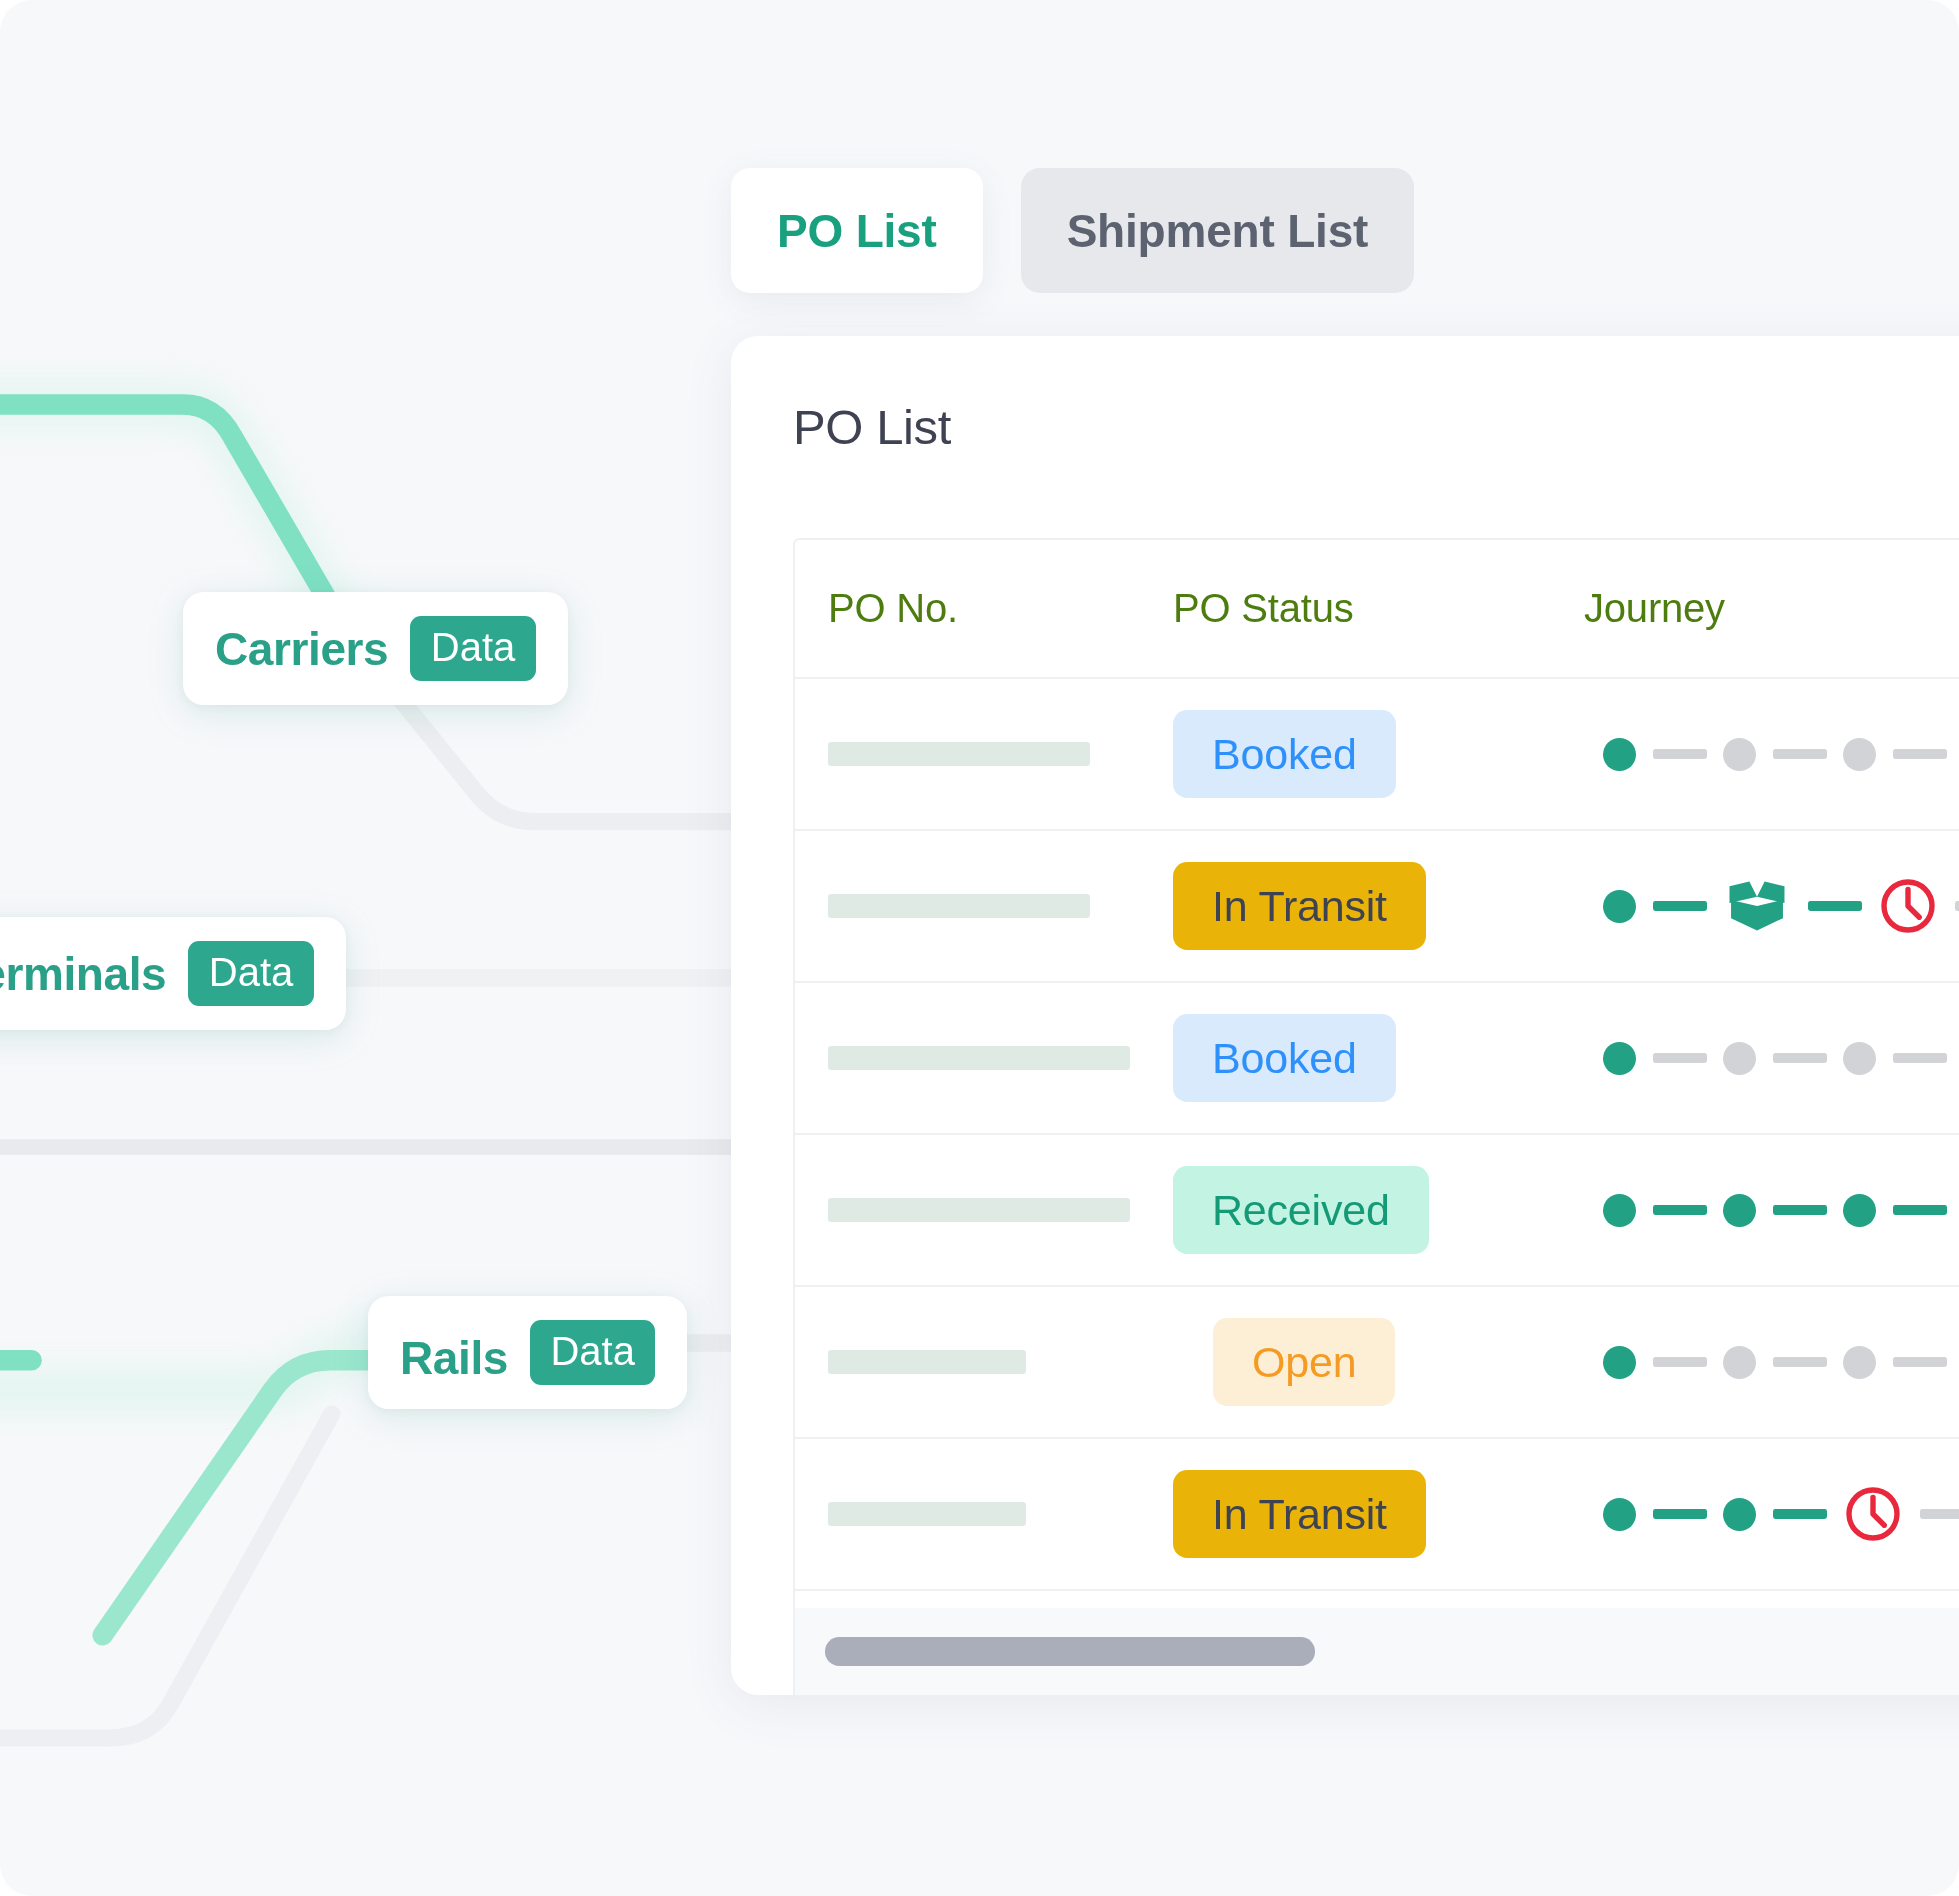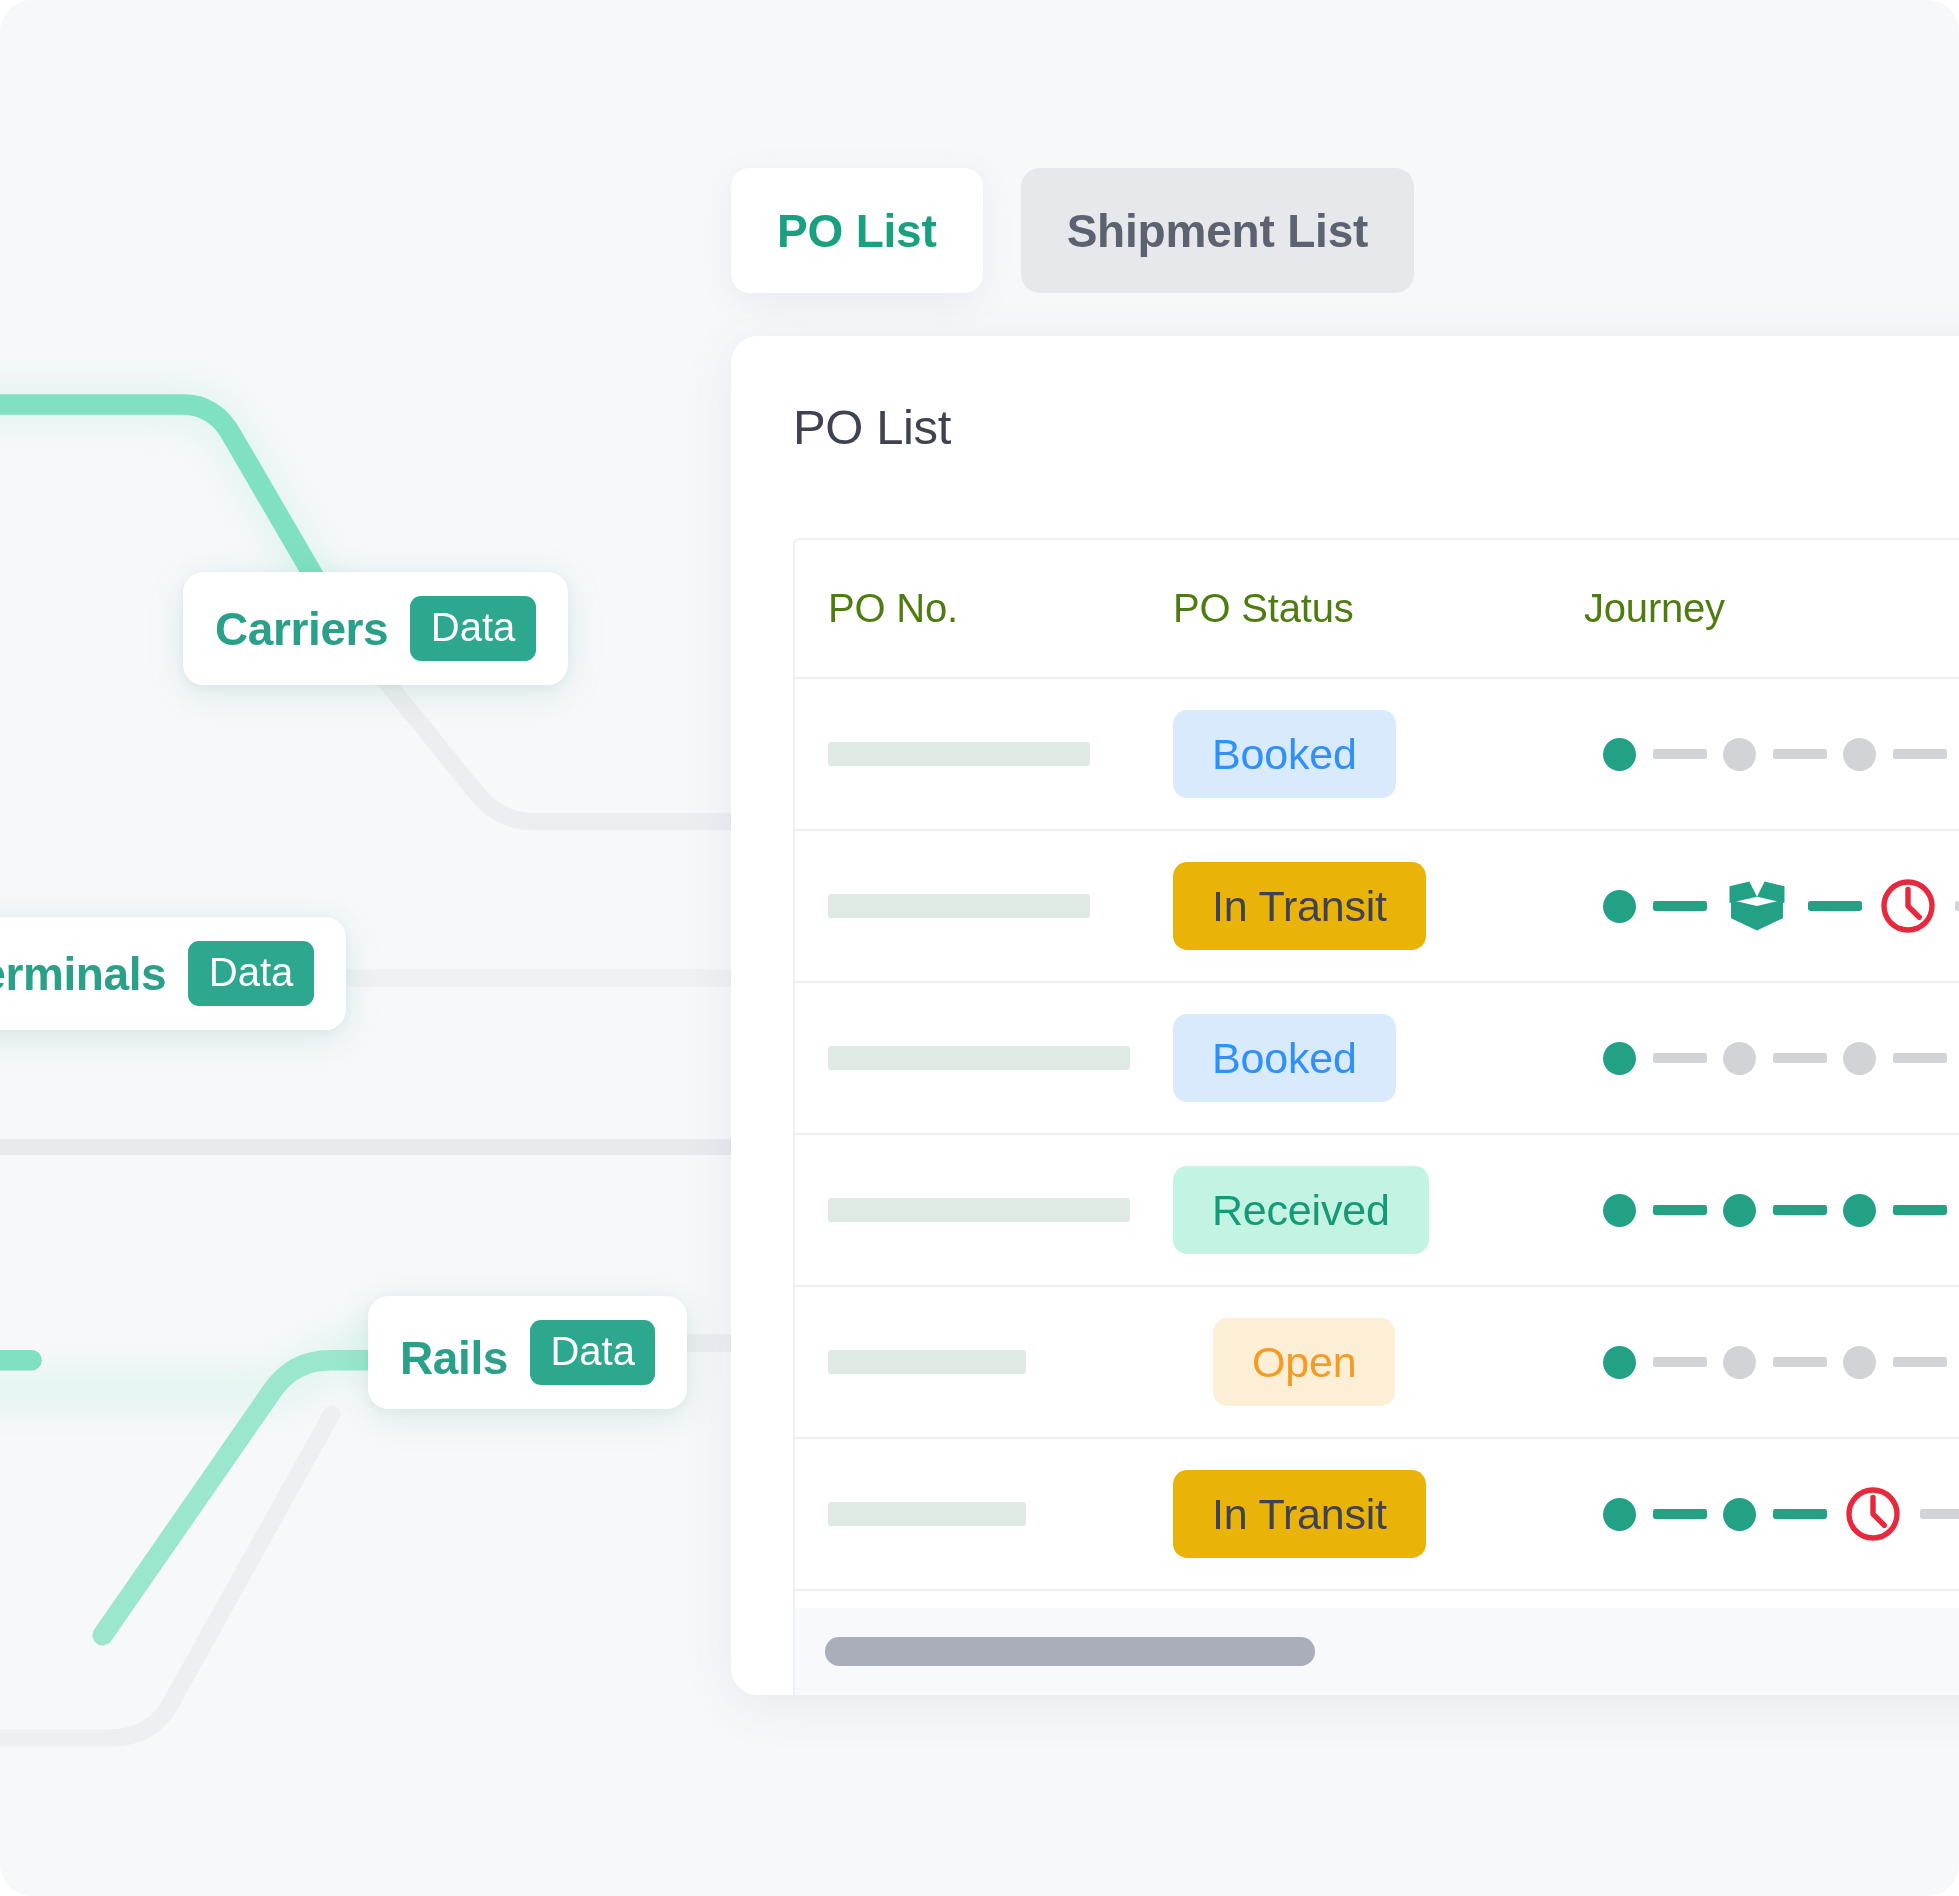--- a/index.html
+++ b/index.html
@@ -49,21 +49,21 @@
   .node-chip .node-pill {
     background: #2da88f;
     color: #ffffff;
     font-size: 40px;
     font-weight: 400;
     border-radius: 11px;
     padding: 11px 20.5px 14.2px 20.5px;
     line-height: 1;
     white-space: nowrap;
   }
-  #chip-carriers  { left: 183px;  top: 572px;  }
+  #chip-carriers  { left: 183px;  top: 592px;  }
   #chip-terminals { left: -76px;  top: 917px; }
   #chip-rails     { left: 368px;  top: 1296px; align-items: flex-end; }
 
   
   #tabs {
     position: absolute;
     left: 731px;
     top: 168px;
     display: flex;
     align-items: flex-end;

